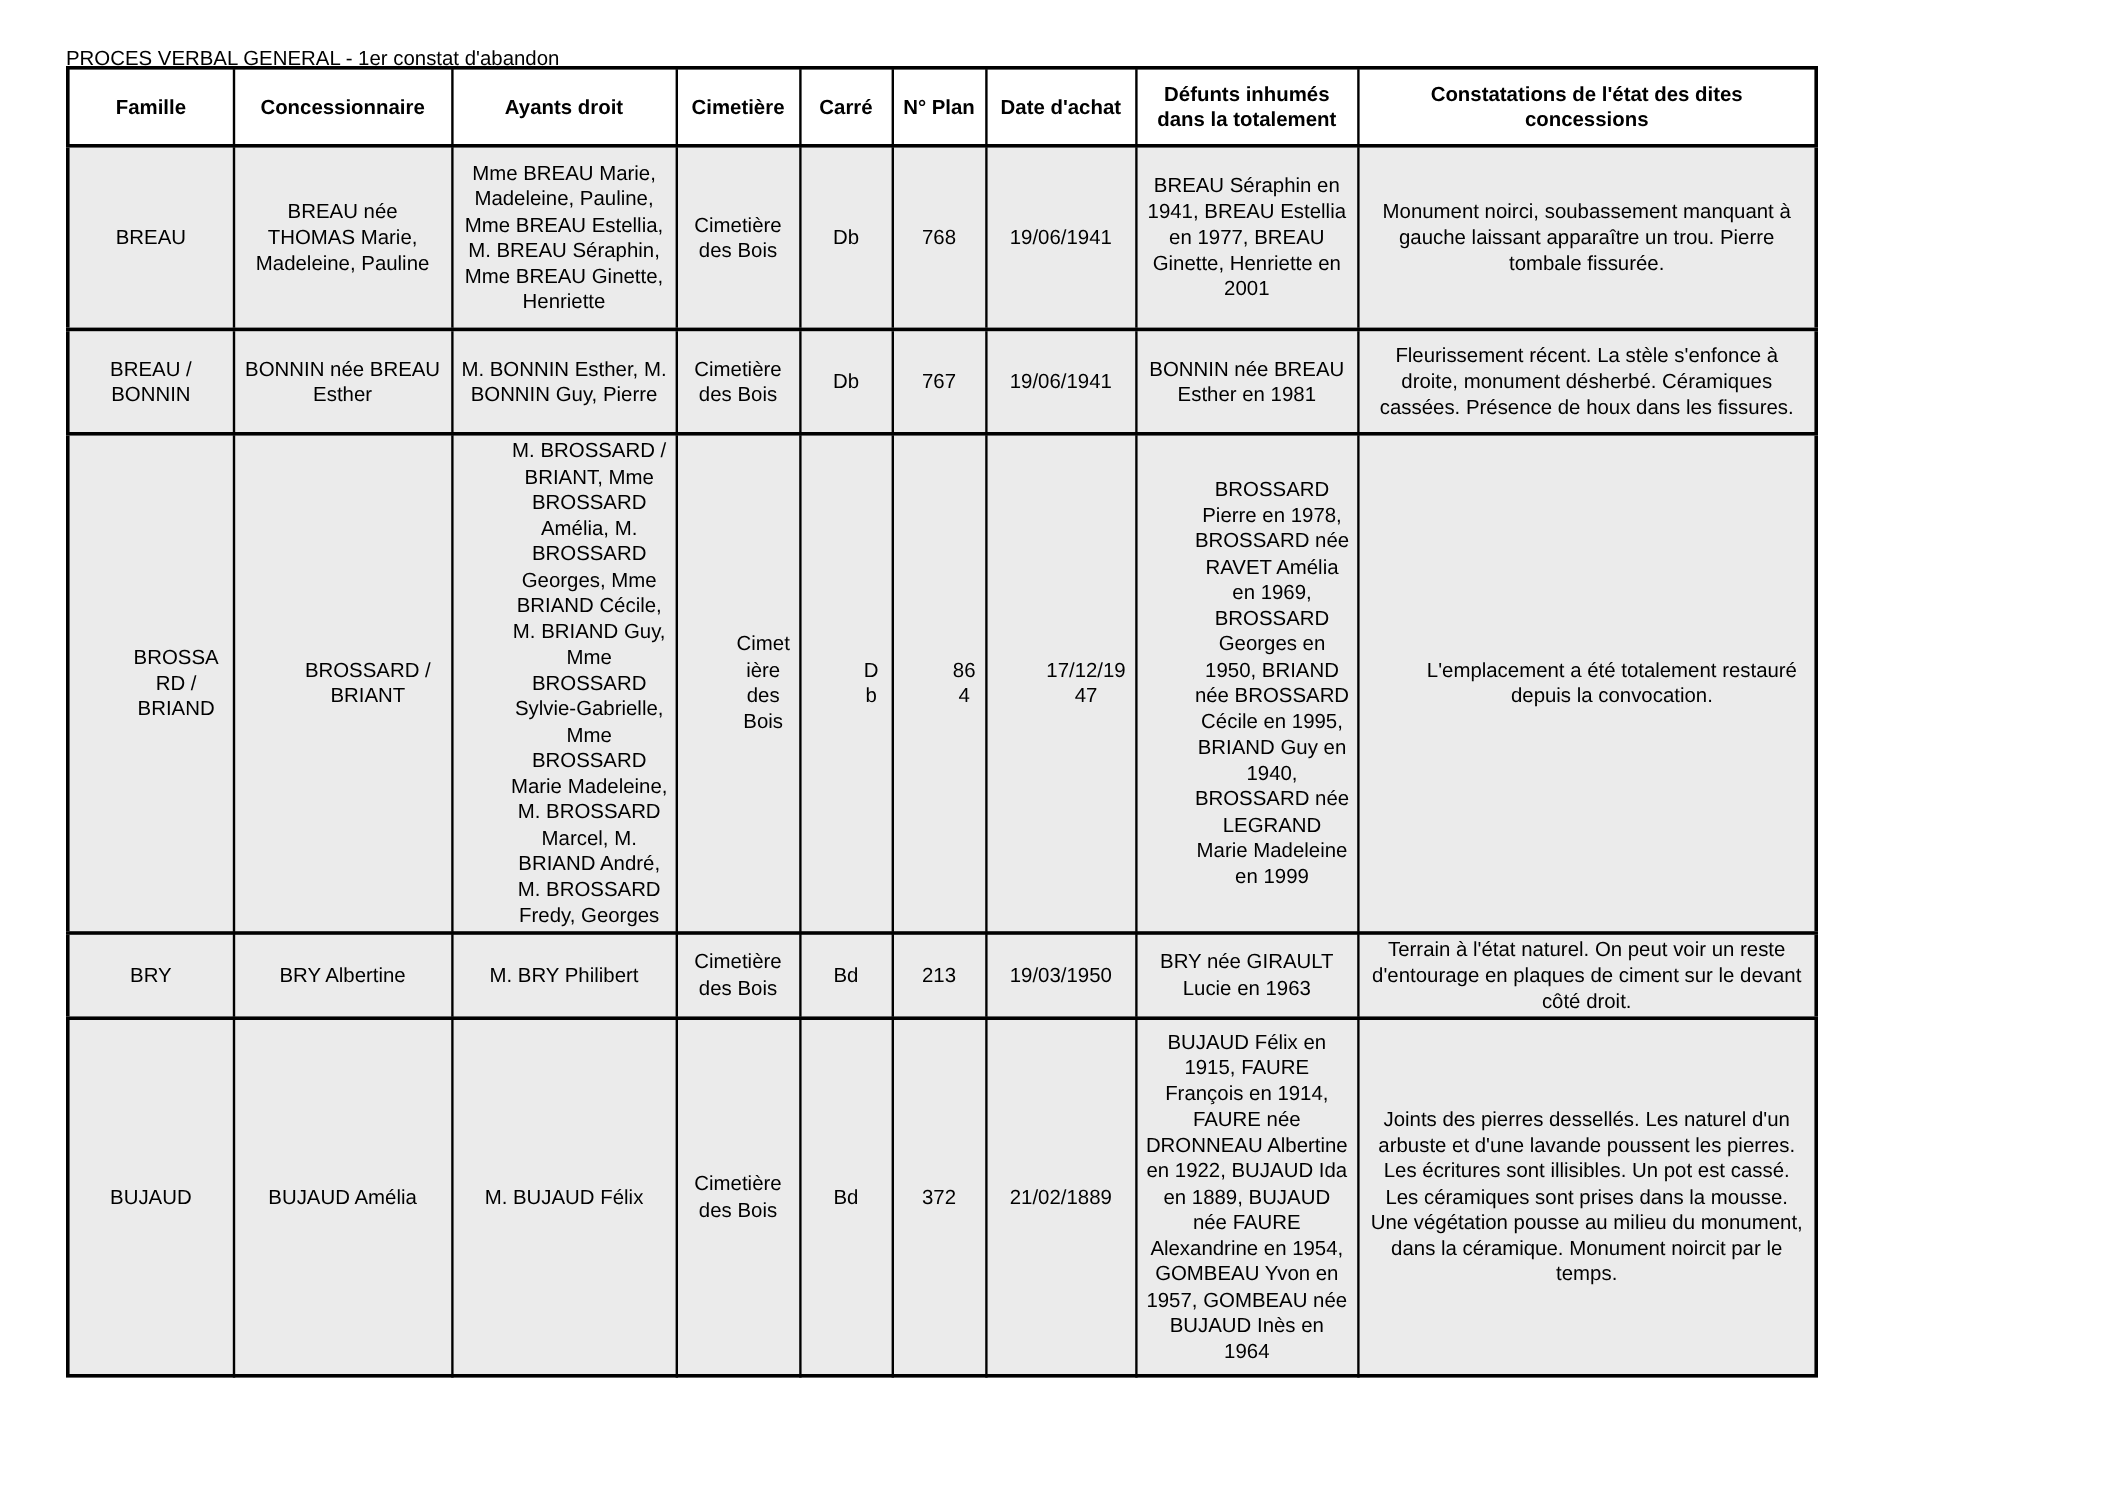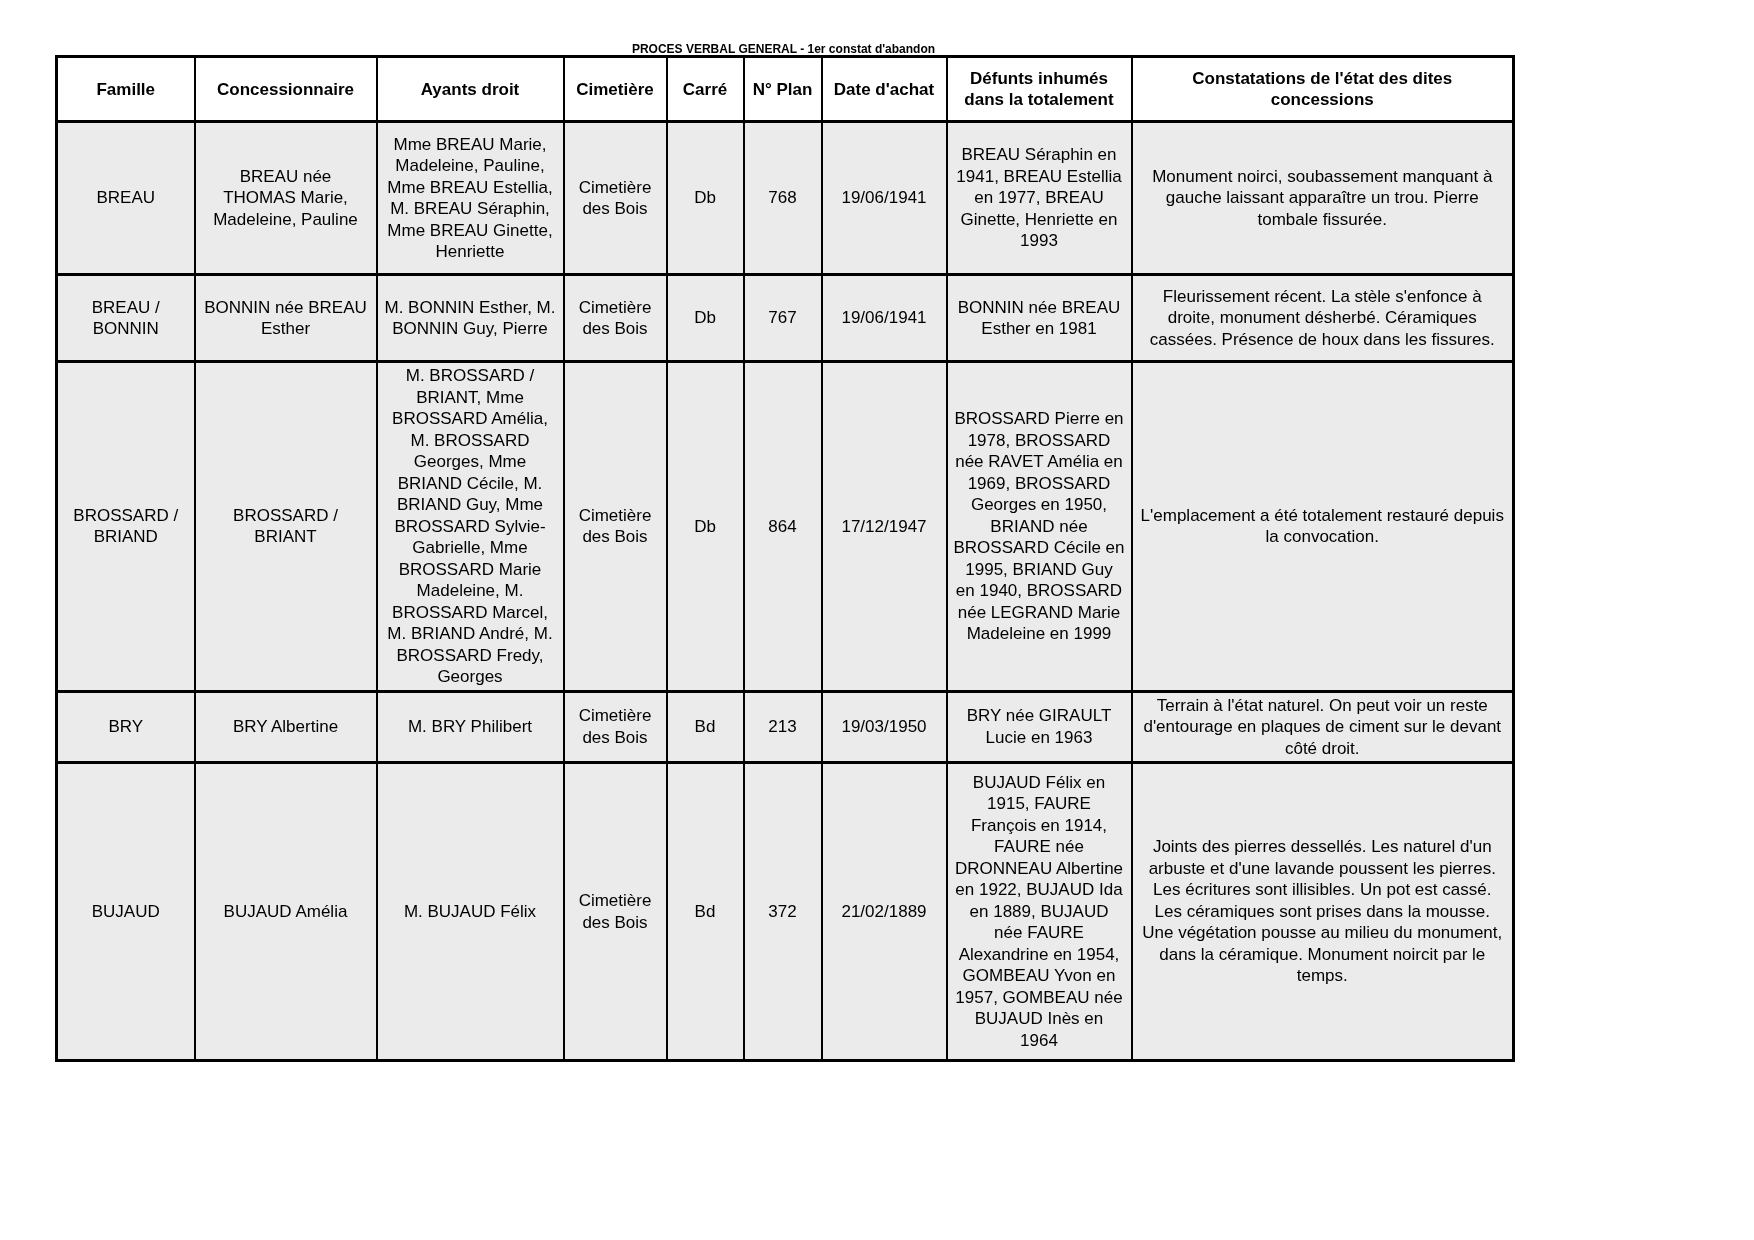--- a/index.html
+++ b/index.html
@@ -14,24 +14,23 @@
     background: #ffffff;
     font-family: "Liberation Sans", sans-serif;
     color: #000000;
     overflow: hidden;
   }
   .doc-title {
     position: absolute;
     top: 39px;
     left: 55px;
     width: 1457px;
-    text-align: center;
-    font-size: 12px;
+    font-size: 17px;
     line-height: 20px;
-    font-weight: 700;
+    font-weight: 400;
     z-index: 2;
     pointer-events: none;
     white-space: nowrap;
   }
   table.concessions {
     position: absolute;
     top: 55px;
     left: 55px;
     width: 1457px;
     border-collapse: collapse;
@@ -56,21 +55,21 @@
     line-height: 21px;
     height: 58px;
   }
   td {
     background: #ebebeb;
     font-weight: 400;
     line-height: 21.5px;
   }
   tr.r0 td { height: 146px; }
   tr.r1 td { height: 80px; }
-  tr.r2 td { height: 322px; }
+  tr.r2 td { height: 322px; padding-left: 48px; }
   tr.r3 td { height: 58px; }
   tr.r4 td { height: 291px; }
   .page-footer {
     position: absolute;
     top: 1043px;
     left: 55px;
     width: 1457px;
     text-align: center;
     font-size: 16px;
     font-weight: 400;
@@ -110,21 +109,21 @@
     </thead>
     <tbody>
       <tr class="r0">
         <td>BREAU</td>
         <td>BREAU née THOMAS Marie, Madeleine, Pauline</td>
         <td>Mme BREAU Marie, Madeleine, Pauline, Mme BREAU Estellia, M. BREAU Séraphin, Mme BREAU Ginette, Henriette</td>
         <td>Cimetière des Bois</td>
         <td>Db</td>
         <td>768</td>
         <td>19/06/1941</td>
-        <td>BREAU Séraphin en 1941, BREAU Estellia en 1977, BREAU Ginette, Henriette en 1993</td>
+        <td>BREAU Séraphin en 1941, BREAU Estellia en 1977, BREAU Ginette, Henriette en 2001</td>
         <td>Monument noirci, soubassement manquant à gauche laissant apparaître un trou. Pierre tombale fissurée.</td>
       </tr>
       <tr class="r1">
         <td>BREAU / BONNIN</td>
         <td>BONNIN née BREAU Esther</td>
         <td>M. BONNIN Esther, M. BONNIN Guy, Pierre</td>
         <td>Cimetière des Bois</td>
         <td>Db</td>
         <td>767</td>
         <td>19/06/1941</td>

